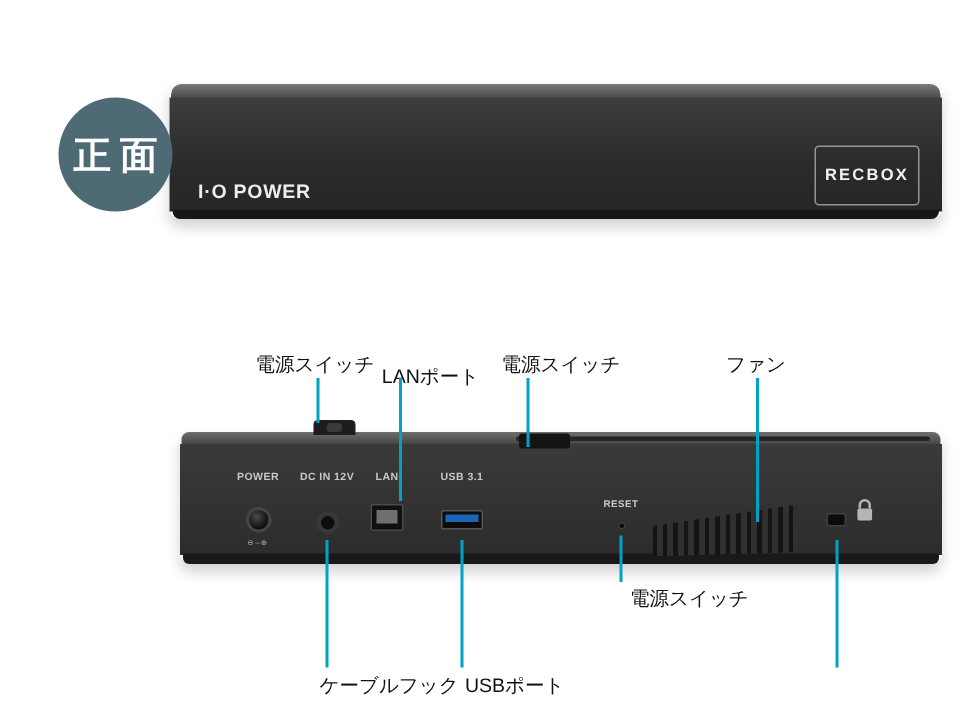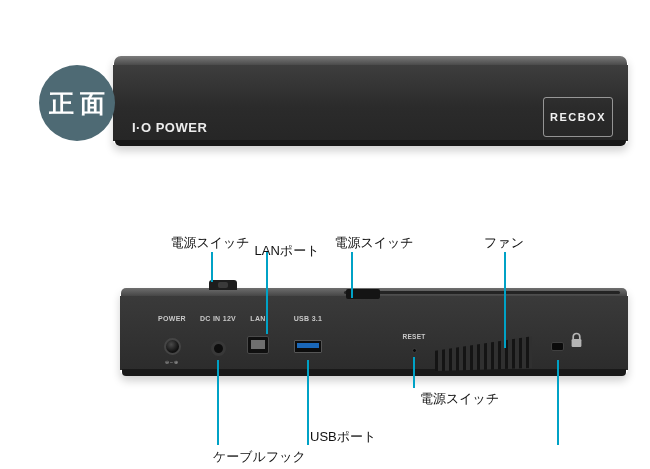--- a/index.html
+++ b/index.html
@@ -72,21 +72,21 @@
   
   .callout-label{position:absolute;color:#111;font-size:13px;font-weight:normal;
                  white-space:nowrap;z-index:5}
   .centered{transform:translateX(-50%)}
   .cl-power-switch{left:210px;top:234px}
   .cl-lan-port{left:287px;top:242px}
   .cl-cable-hook{left:374px;top:234px}
   .cl-fan{left:504px;top:234px}
   .cl-reset{left:420px;top:390px}
   .cl-power-conn{left:213px;top:448px}
-  .cl-usb{left:310px;top:428px}
+  .cl-usb{left:310px;top:448px}
   .cl-kensington{left:428px;top:448px}
 
   .callout-line{position:absolute;width:2px;background:#00a2c6;z-index:5}
   .ln-power-switch{left:211px;top:252px;height:30px}
   .ln-lan{left:266px;top:252px;height:82px}
   .ln-cable-hook{left:351px;top:252px;height:46px}
   .ln-fan{left:504px;top:252px;height:96px}
   .ln-reset{left:413px;top:357px;height:31px}
   .ln-power-conn{left:217px;top:360px;height:85px}
   .ln-usb{left:307px;top:360px;height:85px}

